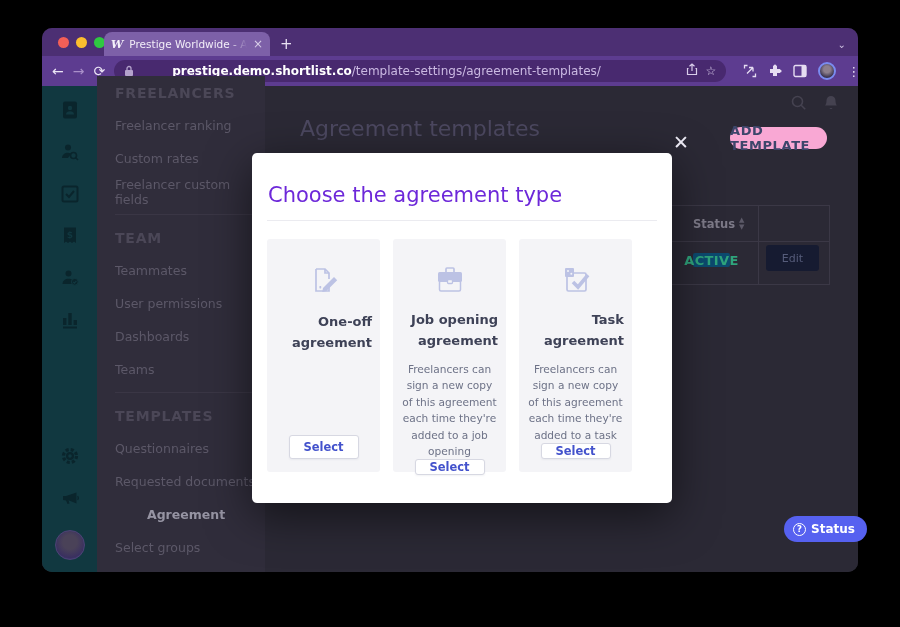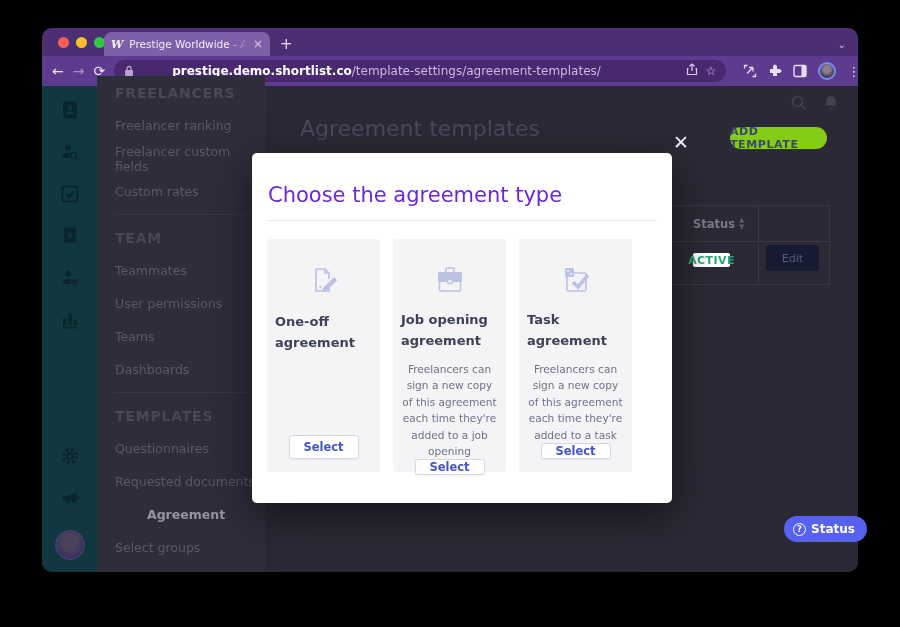--- a/index.html
+++ b/index.html
@@ -58,48 +58,48 @@
   .nav-item { height:33px; display:flex; align-items:center; font-size:12.5px; color:#5c5868; cursor:default; }
   .nav-item.active { color:#9694a3; font-weight:bold;margin-left:32px; }
   .nav-section { border-top:1px solid #3a3645; margin-top:6px; padding-top:6px; }
   .nav-section:first-child { border-top:none; margin-top:0; padding-top:0; }
 
   .main { position:relative; flex:1; }
   .page-title { position:absolute; left:35px; top:30px; font-size:22px; color:#4c4860; }
   .top-ic { position:absolute; top:8px; width:18px; height:18px; color:#454250; }
   .top-ic svg { width:18px; height:18px; display:block; }
   .add-btn { position:absolute; left:465px; top:41px; width:97px; height:22px; border-radius:11px;
-             background:#84cc16; color:#3d466b; font-size:11px; font-weight:bold; letter-spacing:0.6px;
+             background:#f9a8d4; color:#3d466b; font-size:13px; font-weight:bold; letter-spacing:0.6px;
              display:flex; align-items:center; justify-content:center; cursor:default; }
   .table-box { position:absolute; left:325px; top:119px; width:240px; height:80px;
                border:1px solid #3b3846; }
   .table-colline { position:absolute; left:167px; top:0; width:1px; height:100%; background:#3b3846; }
   .table-headline { position:absolute; left:0; top:35px; width:100%; height:1px; background:#3b3846; }
   .status-head { position:absolute; left:102px; top:11px; font-size:11.5px; font-weight:bold; color:#7d7a88; }
   .sort-ic { position:absolute; left:148px; top:11px; font-size:7px; color:#5c5968; line-height:1; }
   .status-badge { position:absolute; left:102px; top:47px; width:37px; height:14px; border-radius:2px;
-                  background:#ffffff; color:#2fa47c; font-size:11px; font-weight:bold; letter-spacing:0.4px;
+                  background:#0c4a6e; color:#2fa47c; font-size:13px; font-weight:bold; letter-spacing:0.4px;
                   display:flex; align-items:center; justify-content:center; }
   .edit-btn { position:absolute; left:175px; top:39px; width:53px; height:26px; border-radius:3px;
               background:#161b31; color:#565c7a; font-size:11px;
               display:flex; align-items:center; justify-content:center; cursor:default; }
 
   
   .modal { position:absolute; left:210px; top:125px; width:420px; height:350px; background:#ffffff;
            border-radius:5px; box-shadow:0 12px 45px rgba(0,0,0,0.55); z-index:5; padding:30px 15px 0; }
   .modal-close { position:absolute; left:628px; top:103px; width:22px; height:22px; z-index:6;
                  color:#eae8f2; font-size:19px; line-height:22px; text-align:center; cursor:default; }
   .modal-title { font-size:21px; color:#6d28d9; padding-left:1px; }
   .modal-divider { height:1px; background:#ebebf0; margin:13px 0 18px; }
   .cards { display:flex; gap:13px; }
   .card { width:113px; height:233px; background:#f4f4f7; border-radius:3px;
           display:flex; flex-direction:column; align-items:center; padding:22px 8px 13px; }
   .card-icon { height:40px; color:#bcc2e4; }
   .card-icon svg { width:38px; height:38px; display:block; }
-  .card-title { margin-top:10px; font-size:13px; font-weight:bold; color:#3e4257; text-align:left;
+  .card-title { margin-top:10px; font-size:13px; font-weight:bold; color:#3e4257; text-align:right;
                 line-height:1.65; }
   .card-desc { margin-top:9px; font-size:10.6px; color:#6d7287; text-align:center; line-height:1.55; }
   .select-btn { margin-top:auto; width:70px; height:24px; background:#fff; border:1px solid #d7d8e2;
                 border-radius:3px; color:#4352cc; font-size:11.5px; font-weight:bold;
                 display:flex; align-items:center; justify-content:center; cursor:pointer;
                 box-shadow:0 1px 2px rgba(40,45,80,0.06); }
 
   
   .support-btn { position:absolute; left:784px; top:516px; height:26px; border-radius:13px;
                  background:#5661f0; color:#fff; display:flex; align-items:center; gap:5px;
@@ -232,29 +232,29 @@
             <path d="M17.5 8.2a2.5 2.5 0 0 1 0 3.6" fill="none" stroke="currentColor" stroke-width="1.4"></path>
           </svg>
       </span>
       <span class="rail-avatar"></span>
     </div>
 
     <div class="sidebar-panel">
       <div class="nav-section">
         <div class="nav-label">FREELANCERS</div>
         <div class="nav-item">Freelancer ranking</div>
+        <div class="nav-item">Custom rates</div>
         <div class="nav-item">Freelancer custom fields</div>
-        <div class="nav-item">Custom rates</div>
       </div>
       <div class="nav-section">
         <div class="nav-label">TEAM</div>
         <div class="nav-item">Teammates</div>
         <div class="nav-item">User permissions</div>
+        <div class="nav-item">Dashboards</div>
         <div class="nav-item">Teams</div>
-        <div class="nav-item">Dashboards</div>
       </div>
       <div class="nav-section">
         <div class="nav-label">TEMPLATES</div>
         <div class="nav-item">Questionnaires</div>
         <div class="nav-item">Requested documents</div>
         <div class="nav-item active">Agreement</div>
         <div class="nav-item">Select groups</div>
       </div>
     </div>
 

